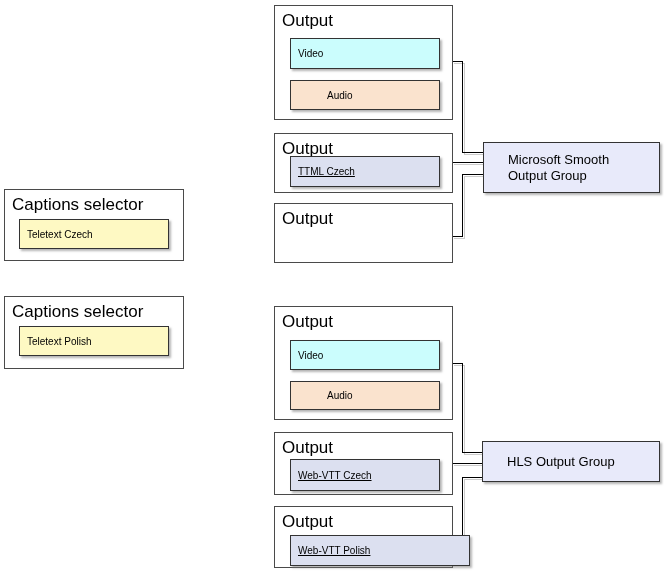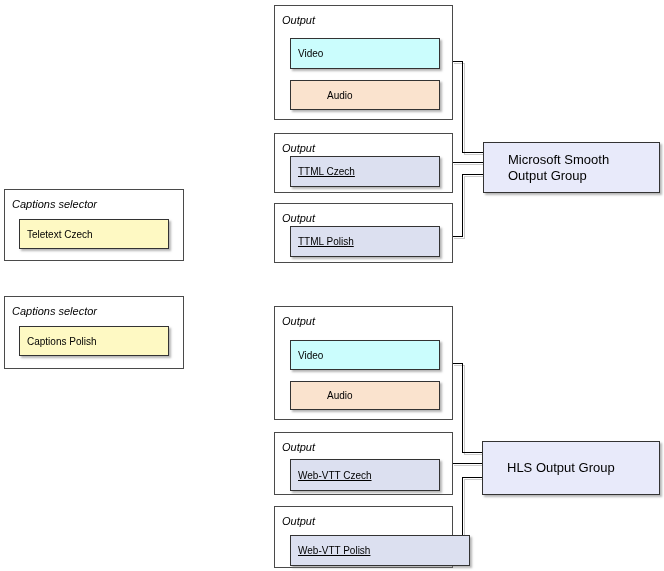--- a/index.html
+++ b/index.html
@@ -4,21 +4,21 @@
 <style>
   html,body{margin:0;padding:0;background:#fff;}
   .canvas{
     position:relative;width:664px;height:571px;background:#ffffff;
     font-family:"Liberation Sans",sans-serif;color:#000;overflow:hidden;
   }
   .box{
     position:absolute;box-sizing:border-box;background:#ffffff;
     border:1px solid #4a4a4a;
   }
-  .box-title{margin:7px 0 0 7px;font-size:11px;line-height:15px;font-style:italic;}
+  .box-title{margin:7px 0 0 7px;font-size:17px;line-height:15px;}
   .chip{
     position:absolute;box-sizing:border-box;border:1px solid #333;
     box-shadow:2px 2px 2px rgba(120,120,120,0.55);
     font-size:10px;display:flex;align-items:center;padding-left:7px;
   }
   .chip.video{background:#CBFDFD;}
   .chip.audio{background:#FAE3CE;padding-left:36px;}
   .chip.caption{background:#DCE0F0;text-decoration:underline;}
   .chip.teletext{background:#fef9c3;}
   .group-box{
@@ -53,37 +53,36 @@
     </g>
   </svg>
 
   <div class="box" style="left:4px;top:189px;width:180px;height:72px">
     <div class="box-title">Captions selector</div>
     <div class="chip teletext" style="left:14px;top:29px;width:150px;height:30px">Teletext Czech</div>
   </div>
 
   <div class="box" style="left:4px;top:296px;width:180px;height:73px">
     <div class="box-title">Captions selector</div>
-    <div class="chip teletext" style="left:14px;top:29px;width:150px;height:30px">Captions Polish</div>
+    <div class="chip teletext" style="left:14px;top:29px;width:150px;height:30px">Teletext Polish</div>
   </div>
 
   <div class="box" style="left:274px;top:5px;width:179px;height:115px">
     <div class="box-title">Output</div>
     <div class="chip video" style="left:15px;top:32px;width:150px;height:31px">Video</div>
     <div class="chip audio" style="left:15px;top:74px;width:150px;height:30px">Audio</div>
   </div>
 
   <div class="box" style="left:274px;top:133px;width:179px;height:60px">
     <div class="box-title">Output</div>
     <div class="chip caption" style="left:15px;top:22px;width:150px;height:31px">TTML Czech</div>
   </div>
 
   <div class="box" style="left:274px;top:203px;width:179px;height:60px">
     <div class="box-title">Output</div>
-    <div class="chip caption" style="left:15px;top:22px;width:150px;height:31px">TTML Polish</div>
   </div>
 
   <div class="box" style="left:274px;top:306px;width:179px;height:114px">
     <div class="box-title">Output</div>
     <div class="chip video" style="left:15px;top:33px;width:150px;height:30px">Video</div>
     <div class="chip audio" style="left:15px;top:74px;width:150px;height:29px">Audio</div>
   </div>
 
   <div class="box" style="left:274px;top:432px;width:179px;height:63px">
     <div class="box-title">Output</div>
@@ -91,15 +90,15 @@
   </div>
 
   <div class="box" style="left:274px;top:506px;width:179px;height:62px">
     <div class="box-title">Output</div>
     <div class="chip caption" style="left:15px;top:28px;width:180px;height:31px">Web-VTT Polish</div>
   </div>
 
   <div class="group-box" style="left:483px;top:142px;width:177px;height:51px">Microsoft Smooth
 Output Group</div>
 
-  <div class="group-box" style="left:482px;top:441px;width:178px;height:54px">HLS Output Group</div>
+  <div class="group-box" style="left:482px;top:441px;width:178px;height:41px">HLS Output Group</div>
 
 </div>
 
 </body></html>

